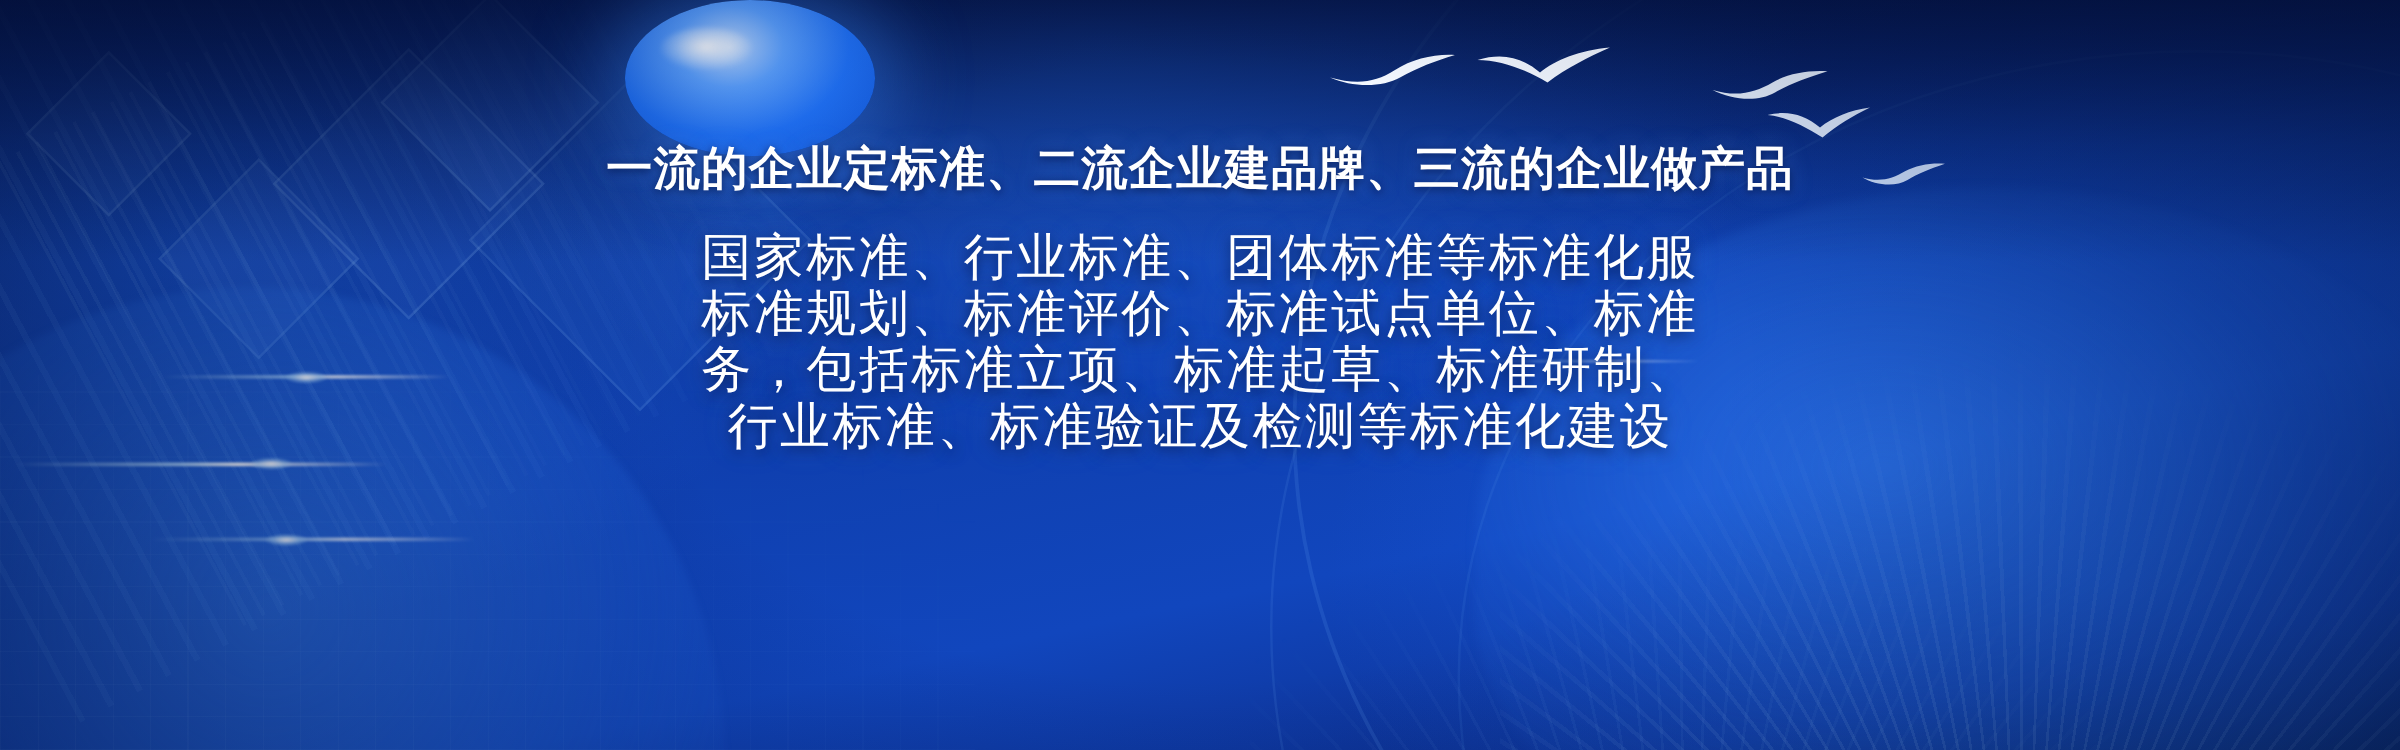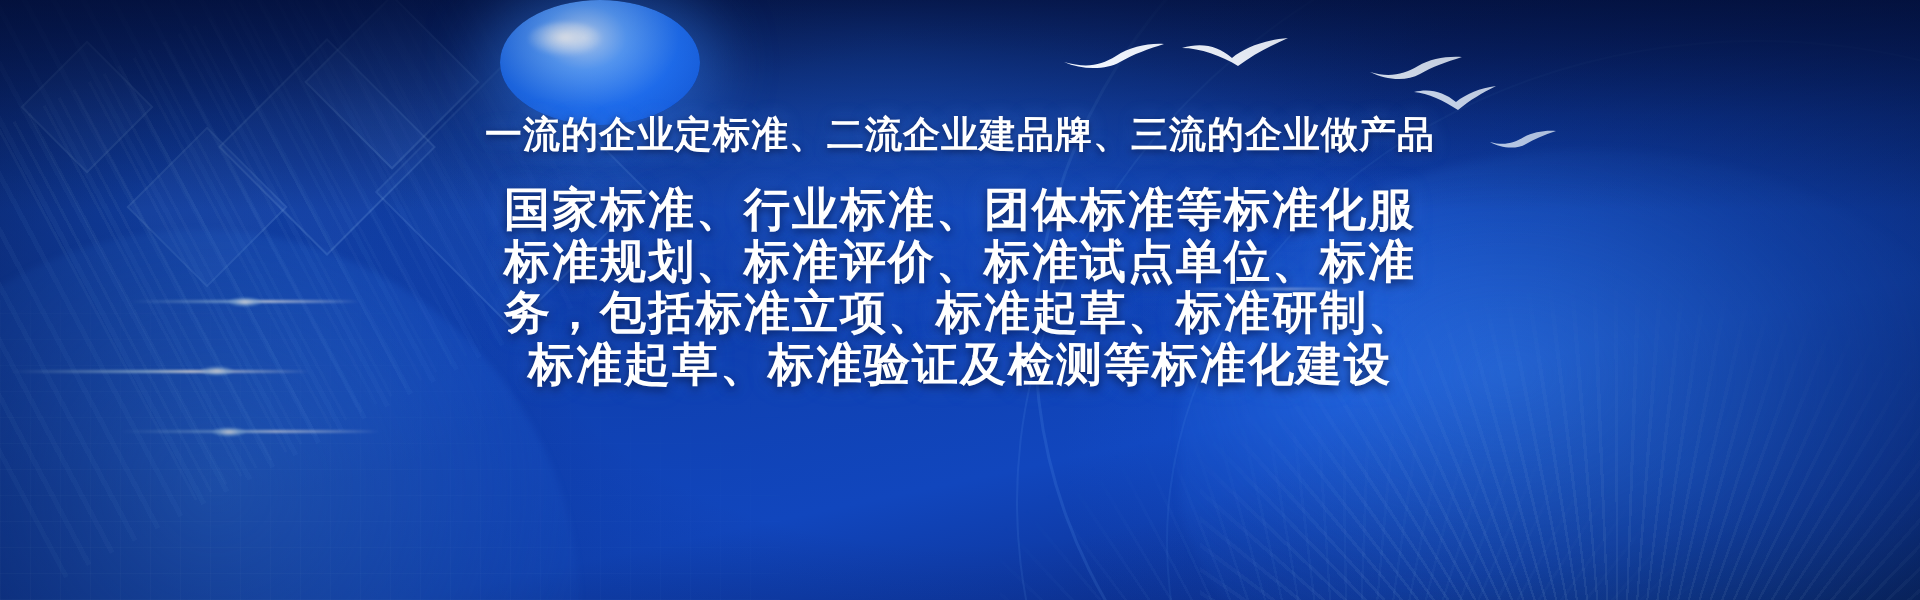--- a/index.html
+++ b/index.html
@@ -149,22 +149,22 @@
     color:#ffffff;
     letter-spacing:1px;
     line-height:1.25;
     text-shadow:0 2px 7px rgba(2,18,70,0.85), 0 0 18px rgba(90,160,255,0.45);
     white-space:nowrap;
   }
   .body-text{
     margin-top:26px;
     width:1030px;
     text-align:center;
-    font-size:46px;
-    font-weight:bold;
+    font-size:40px;
+    font-weight:normal;
     color:#ffffff;
     line-height:1.12;
     letter-spacing:2px;
     text-shadow:0 3px 10px rgba(2,18,70,0.9), 0 0 22px rgba(80,150,255,0.40);
   }
   .body-text .ln{display:block;white-space:nowrap;}
 </style>
 </head>
 <body>
 
@@ -232,17 +232,17 @@
 
     <div class="vignette layer"></div>
   </div>
 
   <div class="text-wrap">
     <div class="headline">一流的企业定标准、二流企业建品牌、三流的企业做产品</div>
     <div class="body-text">
       <span class="ln">国家标准、行业标准、团体标准等标准化服</span>
       <span class="ln">标准规划、标准评价、标准试点单位、标准</span>
       <span class="ln">务，包括标准立项、标准起草、标准研制、</span>
-      <span class="ln">标准起草、标准验证及检测等标准化建设</span>
+      <span class="ln">行业标准、标准验证及检测等标准化建设</span>
     </div>
   </div>
 
 </div>
 
 </body></html>

